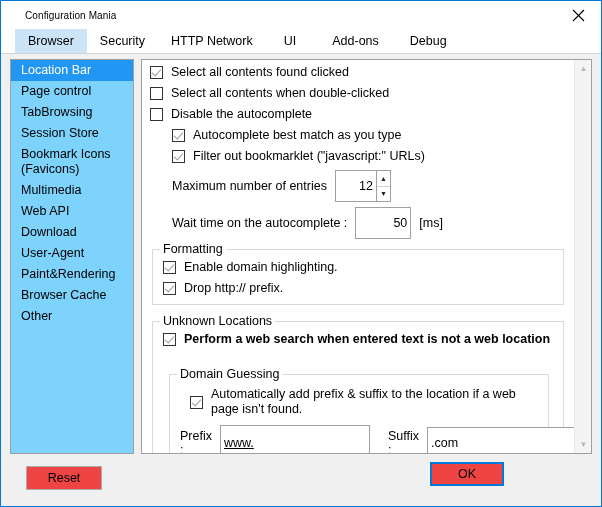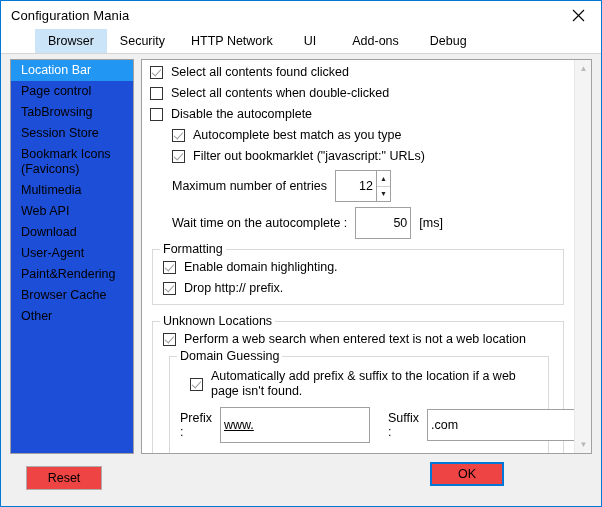--- a/index.html
+++ b/index.html
@@ -19,22 +19,22 @@
 
   
   #titlebar {
     height: 28px;
     background: #ffffff;
     display: flex;
     align-items: center;
     position: relative;
   }
   #title-text {
-    padding-left: 10px;
-    font-size: 13px;
+    padding-left: 24px;
+    font-size: 10px;
     color: #000;
     letter-spacing: 0.1px;
     text-align: right;
   }
   #close-btn {
     position: absolute;
     right: 0; top: 0;
     width: 45px; height: 28px;
     display: flex; align-items: center; justify-content: center;
     cursor: pointer;
@@ -51,36 +51,36 @@
     padding-left: 14px;
   }
   .tab {
     display: flex; align-items: center;
     padding: 0 13px;
     font-size: 12.5px;
     color: #000;
     cursor: pointer;
     white-space: nowrap;
   }
-  .tab.selected { background: #cce4f7; margin-left: 20px; }
+  .tab.selected { background: #cce4f7; }
   .tab.wide { padding: 0 18px; }
 
   
   #content {
     position: absolute;
     left: 0; top: 54px; right: 0; bottom: 52px;
     background: #f0f0f0;
   }
 
   
   #sidebar {
     position: absolute;
     left: 9px; top: 4px;
     width: 124px; height: 395px;
-    background: #1d4ed8;
+    background: #7dd3fc;
     border: 1px solid #a0a0a0;
     overflow: hidden;
   }
   .side-item {
     padding: 3px 0 3px 10px;
     font-size: 12.5px;
     line-height: 15px;
     color: #000;
     cursor: pointer;
     white-space: pre-line;
@@ -321,21 +321,21 @@
           <div class="cb-label">Enable domain highlighting.</div>
         </div>
         <div class="row">
           <div class="cb checked"></div>
           <div class="cb-label">Drop http:// prefix.</div>
         </div>
       </div>
 
       <div class="group" style="margin-top:16px;">
         <div class="legend">Unknown Locations</div>
-        <div class="row" style="margin-bottom:9px;">
+        <div class="row" style="margin-bottom:27px;font-weight:bold;">
           <div class="cb checked"></div>
           <div class="cb-label">Perform a web search when entered text is not a web location</div>
         </div>
 
         <div class="group" style="margin:0 4px 0 6px;padding:12px 10px 10px 10px;">
           <div class="legend">Domain Guessing</div>
           <div class="row" style="align-items:center;margin:0 0 8px 10px;">
             <div class="cb checked"></div>
             <div class="cb-label" style="max-width:370px;">Automatically add prefix &amp; suffix to the location if a web page isn't found.</div>
           </div>

